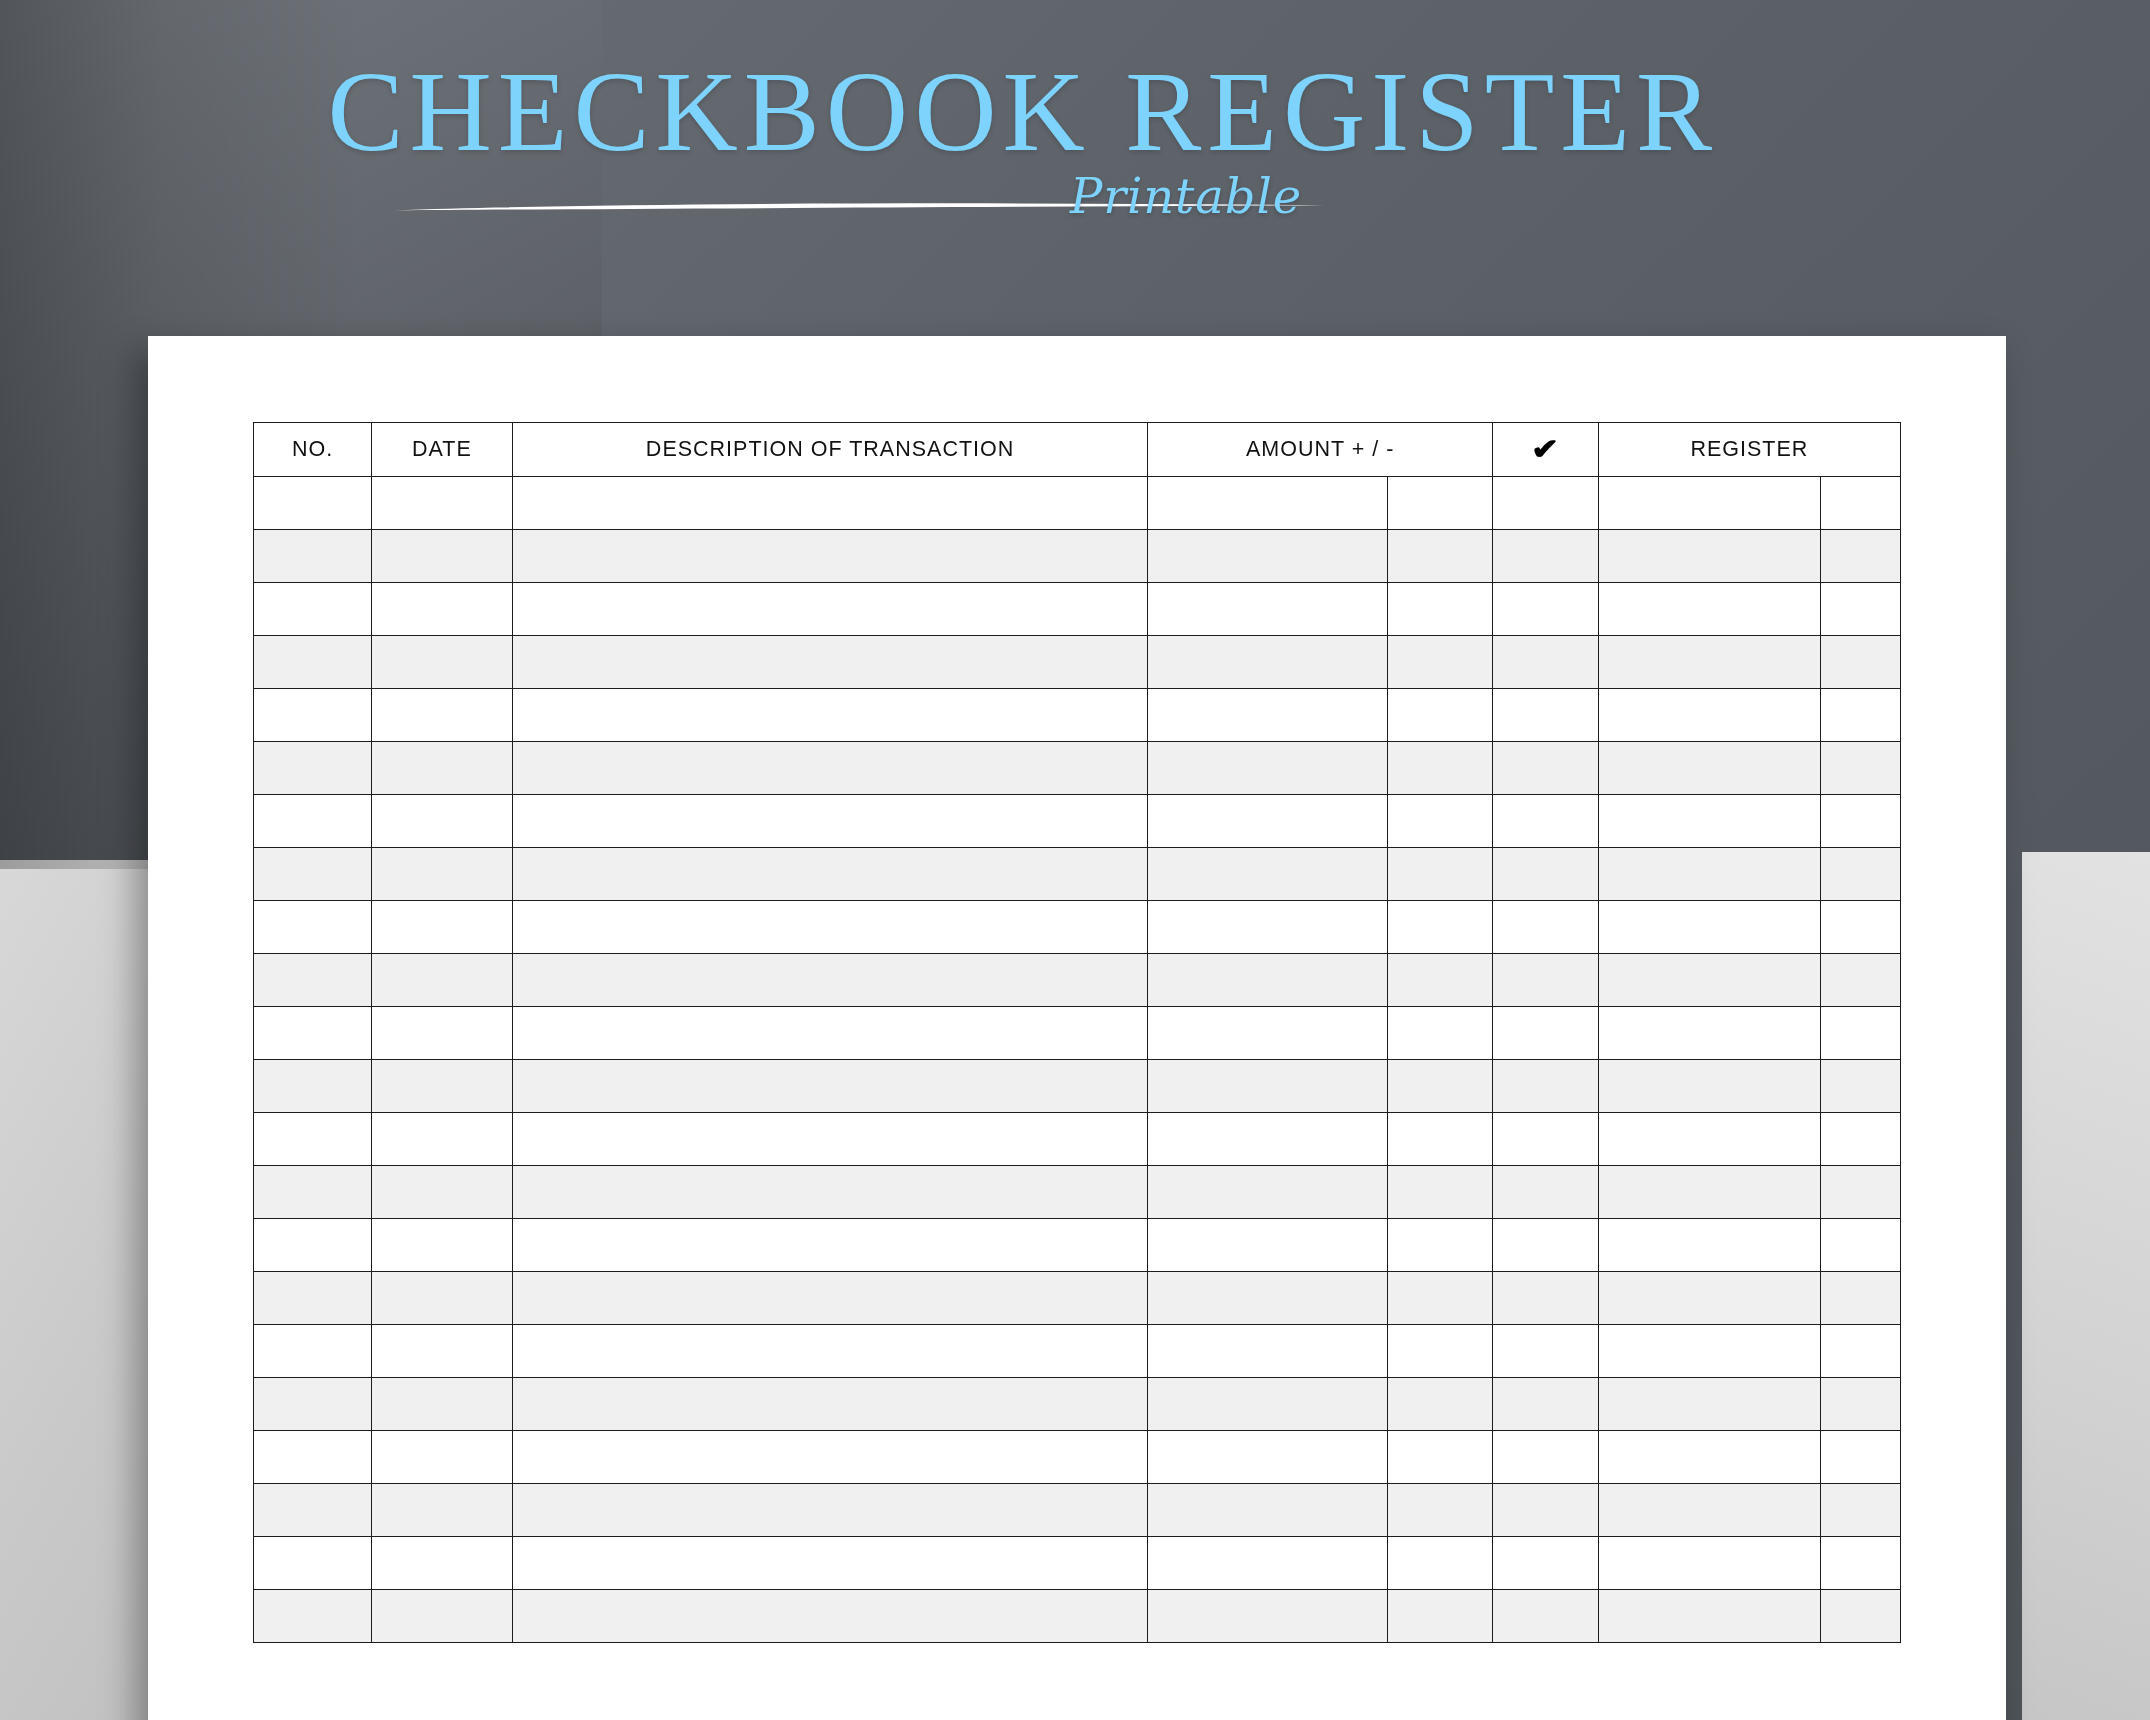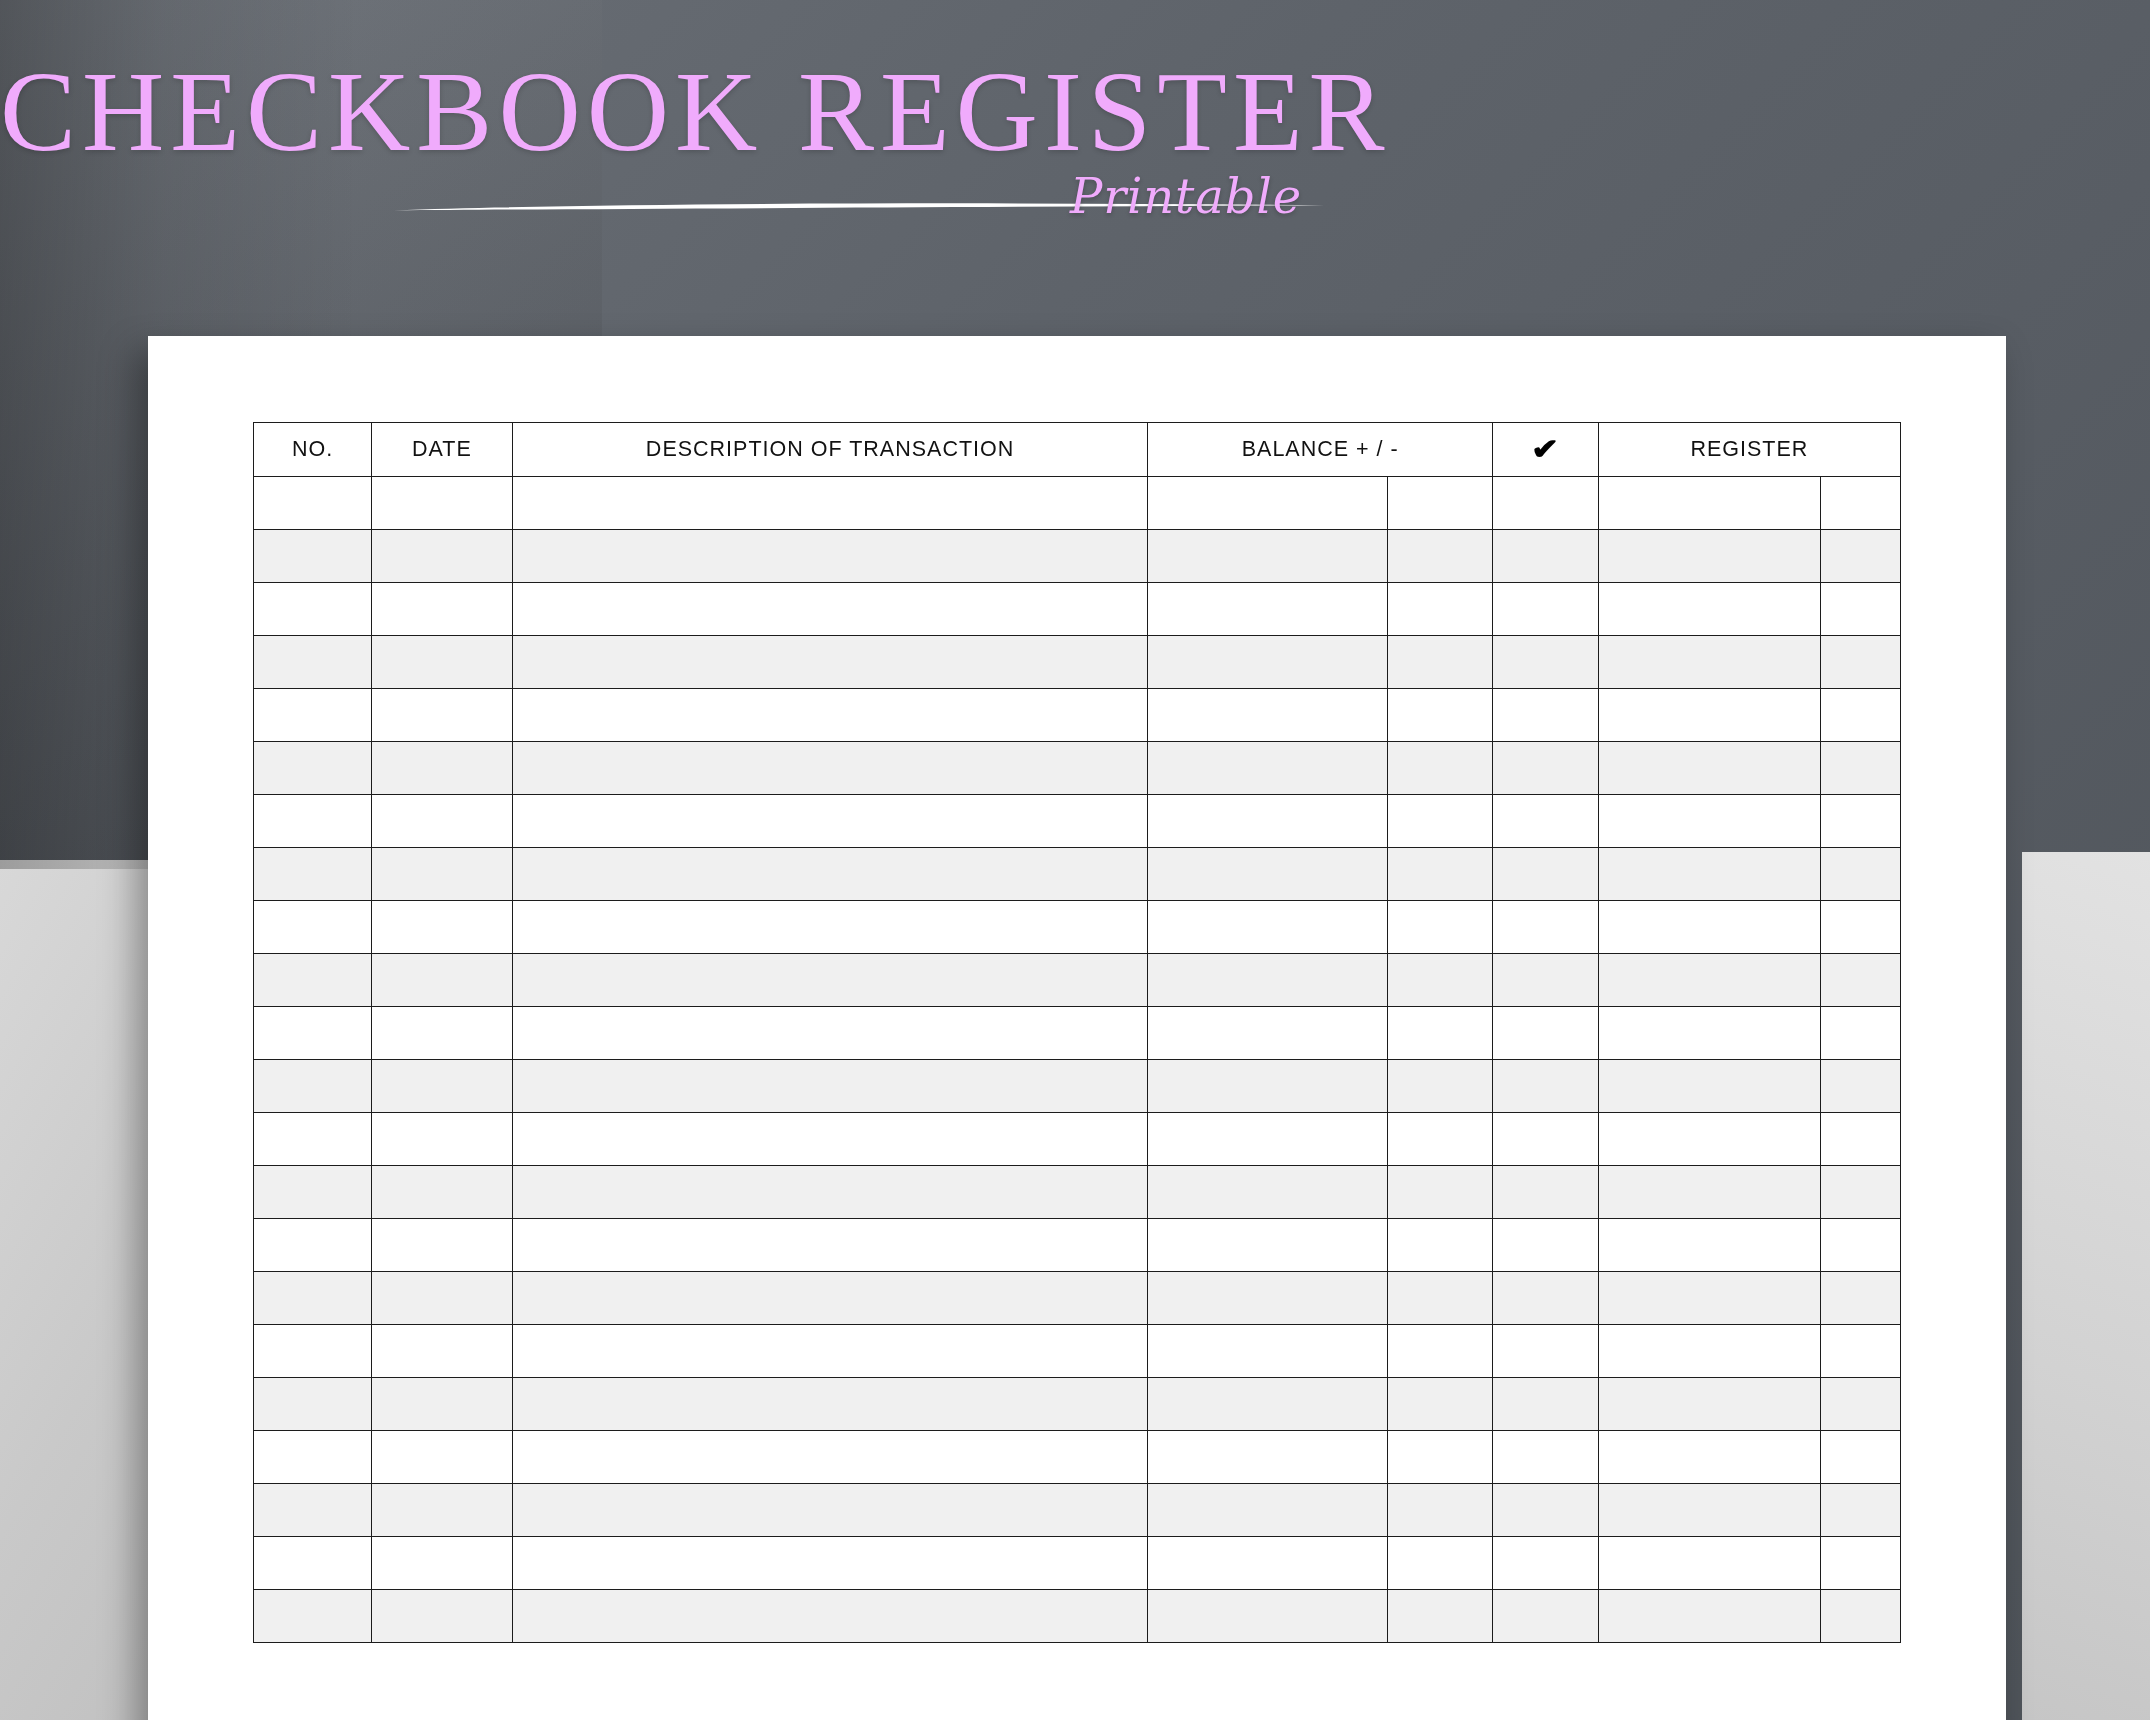--- a/index.html
+++ b/index.html
@@ -54,22 +54,22 @@
     height: 869px;
     background: linear-gradient(160deg, rgba(255,255,255,0.05) 0%, rgba(0,0,0,0.18) 100%);
   }
 
   
   .header {
     position: absolute;
     top: 52px;
     left: 0;
     width: 1718px;
-    text-align: left;
-    color: #f0abfc;
+    text-align: right;
+    color: #7dd3fc;
     z-index: 5;
   }
   .header-title {
     font-family: "Liberation Serif", serif;
     font-size: 114px;
     letter-spacing: 6px;
     line-height: 1.05;
     font-weight: 400;
     white-space: nowrap;
     text-shadow: 0 1.7px 5.2px rgba(0,0,0,0.18);
@@ -193,21 +193,21 @@
           <col class="col-amt2">
           <col class="col-check">
         <col class="col-bal">
           <col class="col-bal2">
       </colgroup>
       <thead>
         <tr>
           <th>NO.</th>
           <th>DATE</th>
           <th>DESCRIPTION OF TRANSACTION</th>
-          <th colspan="2">BALANCE + / -</th>
+          <th colspan="2">AMOUNT + / -</th>
           <th>
             <span class="checkmark">✔</span>
           </th>
           <th colspan="2">REGISTER</th>
         </tr>
       </thead>
       <tbody id="register-body">
           <tr>
             <td></td>
             <td></td>

